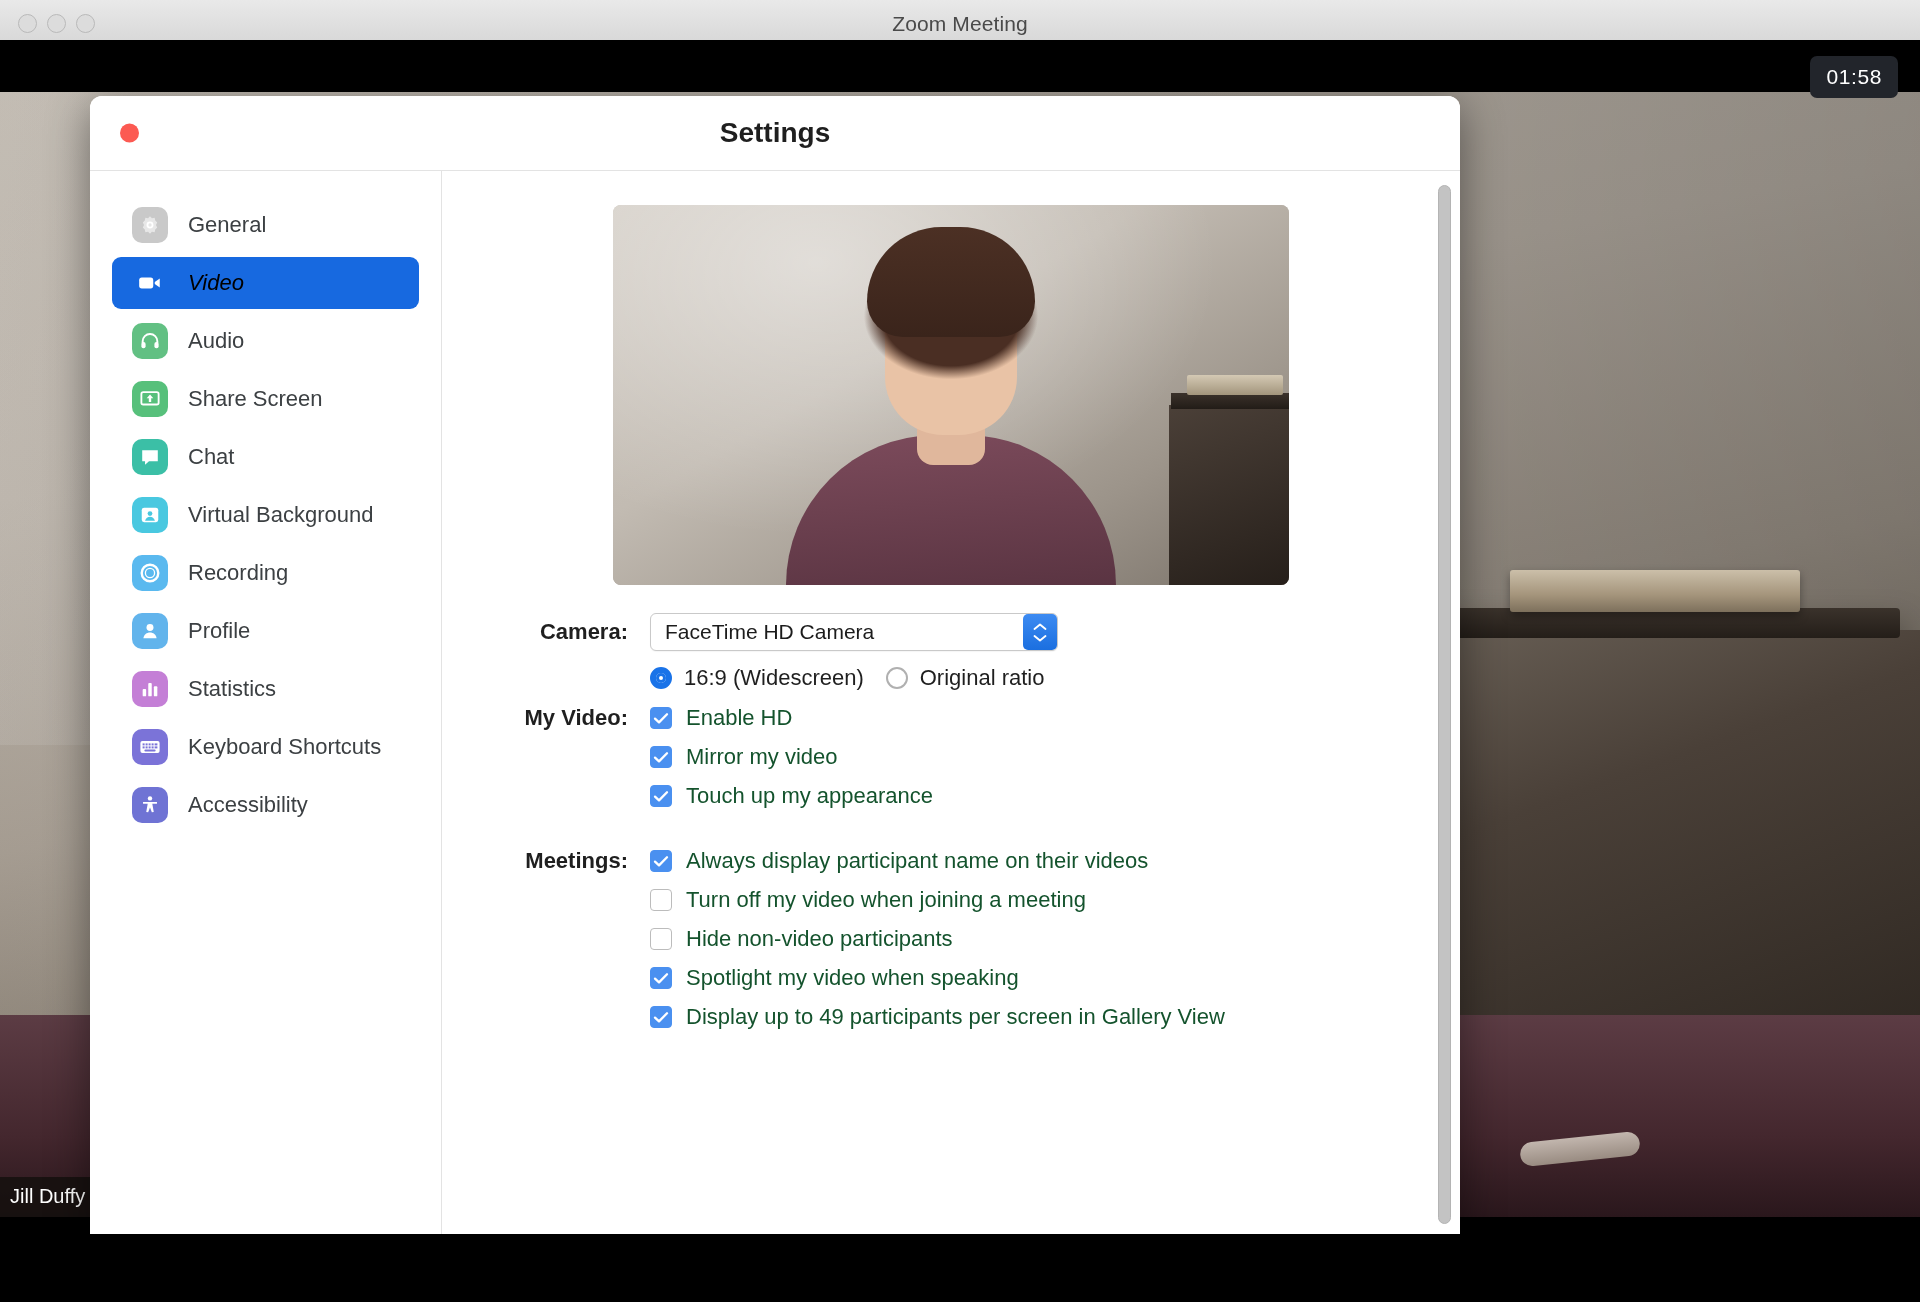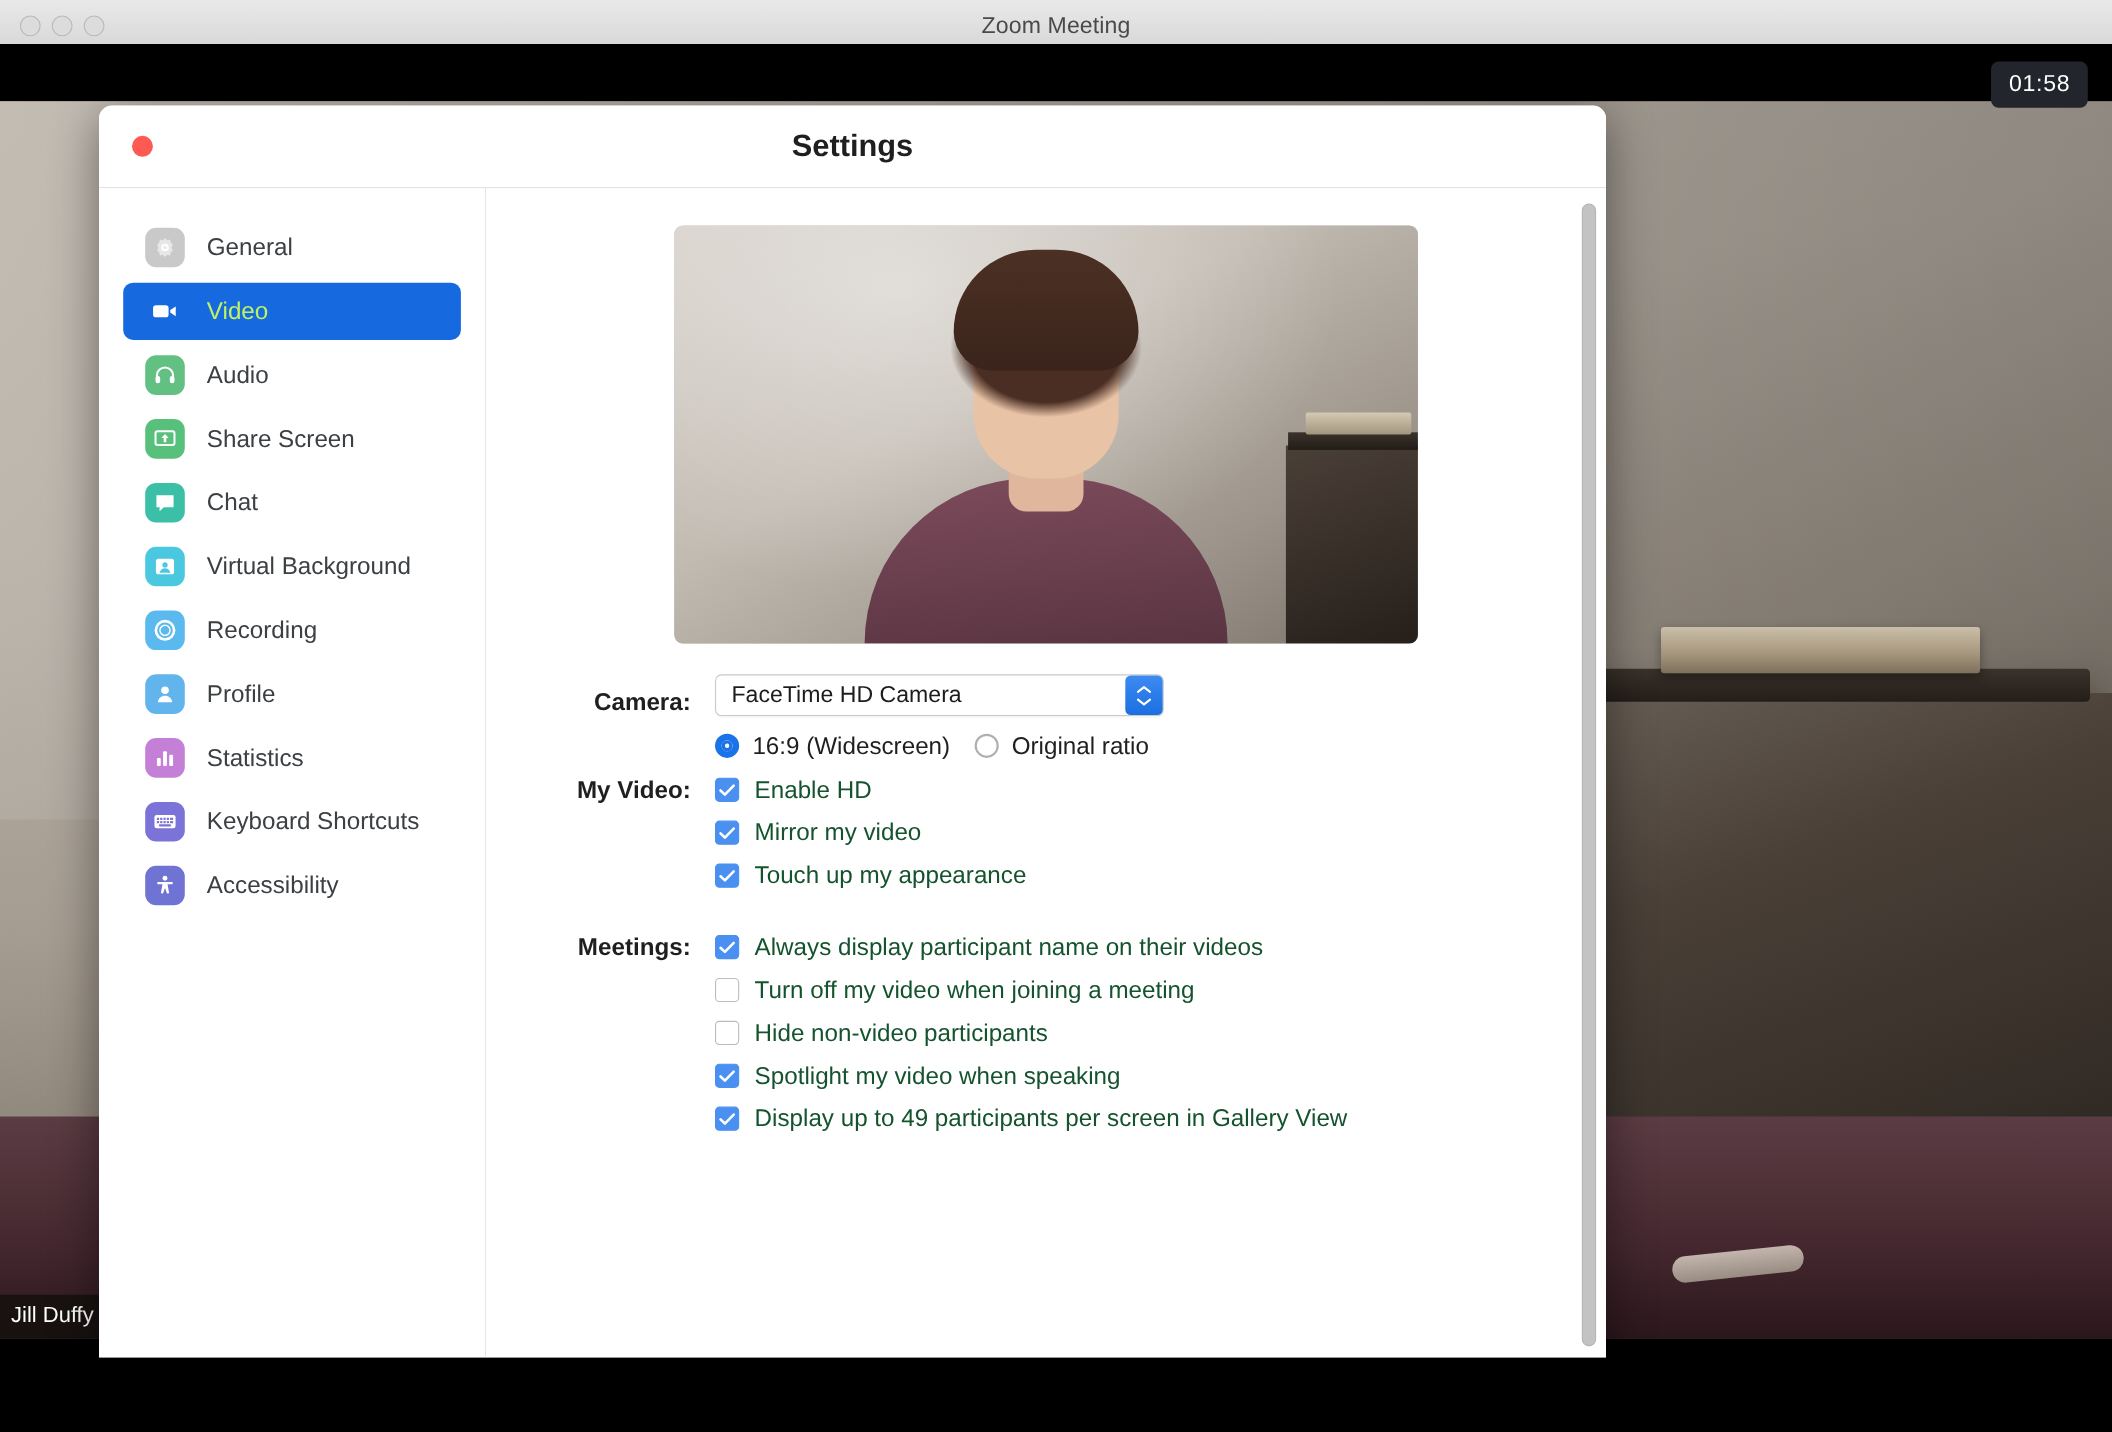--- a/index.html
+++ b/index.html
@@ -122,21 +122,21 @@
     border-right: 1px solid #e3e3e3;
     background: #fff;
     padding-top: 22px;
   }
   .nav-item {
     display: flex; align-items: center; gap: 20px;
     height: 52px; margin: 6px 22px; padding: 0 20px;
     border-radius: 9px; cursor: pointer;
   }
   .nav-item.active { background: #1769e0; }
-  .nav-item.active .nav-label { color: #bef264; }
+  .nav-item.active .nav-label { color: #000000; font-style: italic; }
   .nav-label { font-size: 22px; color: #3c4043; white-space: nowrap; }
   .nav-icon {
     width: 36px; height: 36px; flex: 0 0 36px;
     border-radius: 10px;
     display: flex; align-items: center; justify-content: center;
   }
   .nav-item.active .nav-icon { background: transparent; }
   .nav-icon svg { display: block; }
 
   
@@ -193,21 +193,21 @@
     background: linear-gradient(#4c3024, #3a241b);
     border-radius: 84px 84px 40px 40px;
   }
   .pv-hair2 {
     position: absolute; left: 50%; bottom: 205px; transform: translateX(-50%);
     width: 176px; height: 80px;
     background: radial-gradient(ellipse at 50% 20%, #4a2e23 55%, transparent 70%);
   }
 
   .form { margin: 28px auto 0 auto; width: 100%; }
-  .row { display: flex; align-items: flex-end; margin-bottom: 14px; }
+  .row { display: flex; align-items: center; margin-bottom: 14px; }
   .row-label {
     width: 148px; flex: 0 0 148px; text-align: right; padding-right: 22px;
     font-size: 22px; font-weight: bold; color: #1f1f1f;
   }
   .row-label.spacer { visibility: hidden; }
 
   .select-wrap { position: relative; width: 408px; height: 38px; }
   .select-box {
     width: 100%; height: 100%;
     border: 1px solid #c9c9c9; border-radius: 6px;

